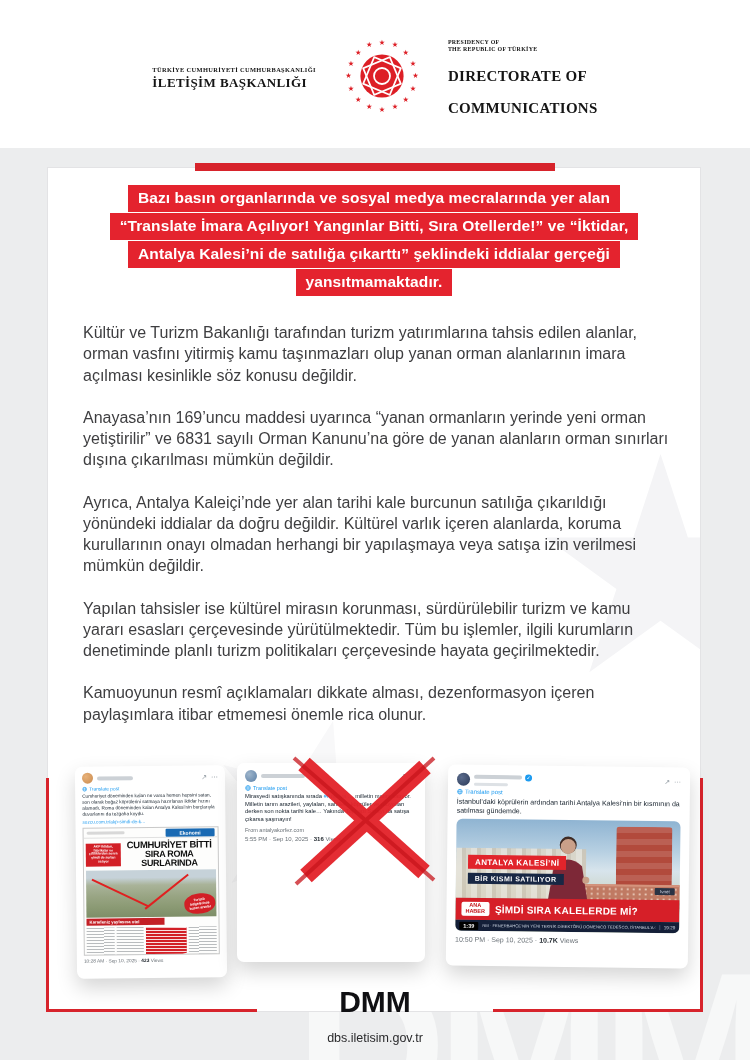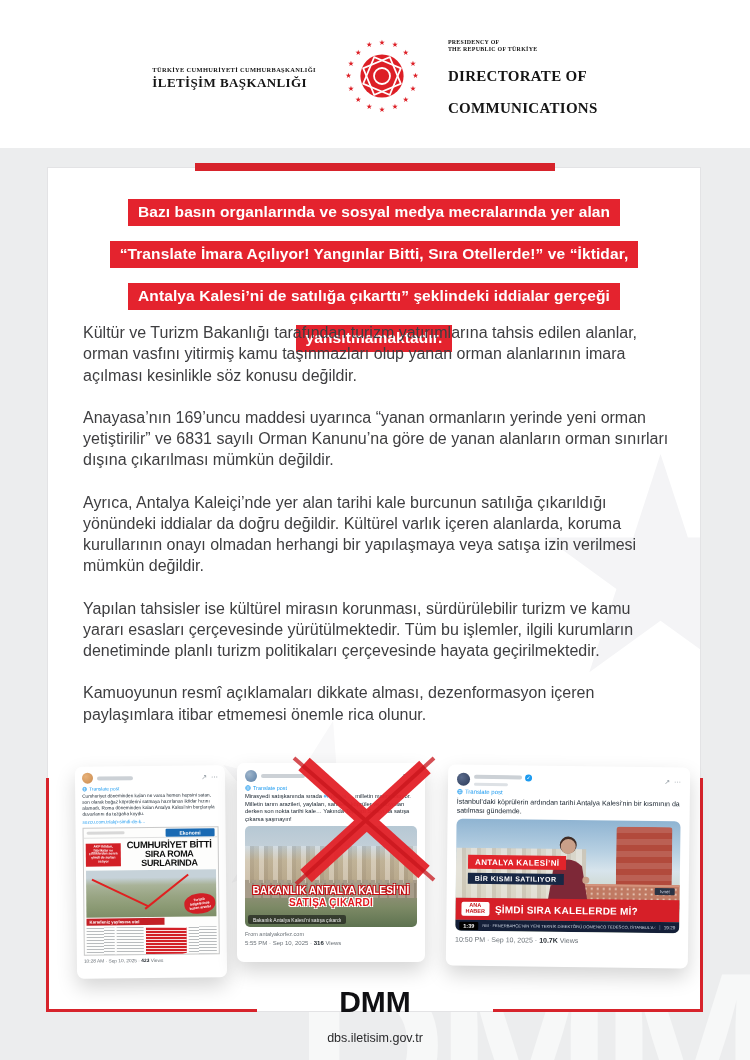--- a/index.html
+++ b/index.html
@@ -27,21 +27,21 @@
 
   
   .card { position:absolute; left:47px; top:167px; width:654px; height:845px; background:#fff;
           border:1px solid #e3e3e5; z-index:1; overflow:hidden; }
   .wm-star { position:absolute; color:#f4f4f6; z-index:0; line-height:1; font-family:"DejaVu Sans",sans-serif; }
   .wm-star.s1 { right:-95px; top:250px; font-size:300px; }
   .wm-star.s2 { left:150px; top:520px; font-size:250px; color:#f8f8f9; transform:rotate(14deg); }
 
   
   .banner { position:absolute; left:0; top:16px; width:100%; text-align:center; z-index:2; }
-  .banner-line { margin:15px 0;text-decoration:underline; }
+  .banner-line { margin:1px 0;text-decoration:underline; }
   .banner-line span { display:inline-block; background:#e4232e; color:#fff; font-weight:700;
                       font-size:15.5px; padding:4px 10px 5px; letter-spacing:.1px; }
 
   
   .paras { position:absolute; left:35px; top:126px; width:592px; color:#3e3e40; font-size:16px;
            line-height:1.33; z-index:2;margin-top:28px; }
   .paras p { margin-bottom:21px; }
 
   
   .red-edge { position:absolute; background:#d7232b; z-index:2; }
@@ -305,28 +305,20 @@
     </div>
     <div class="translate">
       <svg width="6" height="6" viewBox="0 0 10 10">
           <circle cx="5" cy="5" r="4" fill="none" stroke="#1d9bf0"></circle>
           <line x1="1" y1="5" x2="9" y2="5" stroke="#1d9bf0"></line>
           <ellipse cx="5" cy="5" rx="2" ry="4" fill="none" stroke="#1d9bf0"></ellipse>
         </svg>
       <span>Translate post</span>
     </div>
     <p class="tweet"><span>Mirasyedi satışkanında sırada </span><span class="hash">#Antalya</span><span> … milletin malını satıyor. Milletin tarım arazileri, yaylaları, sahilleri, köprüler ve otoyolları derken son nokta tarihi kale… Yakında Topkapı Sarayı da satışa çıkarsa şaşmayın!</span></p>
-    <div class="p2img">
-      <div class="p2tex"></div>
-      <div class="p2teeth"></div>
-      <div class="p2wall"></div>
-      <div class="p2h1">BAKANLIK ANTALYA KALESİ’Nİ</div>
-      <div class="p2h2">SATIŞA ÇIKARDI</div>
-      <div class="p2cap">Bakanlık Antalya Kalesi’ni satışa çıkardı</div>
-    </div>
     <div class="psource">From antalyakorfez.com</div>
     <div class="pstamp">
       <span>5:55 PM · Sep 10, 2025 ·</span> <b>316</b> <span>Views</span>
     </div>
   </article>
 
   <article class="post post3">
     <div class="p-head">
       <span class="avatar av3"></span>
       <span style="flex:1">

